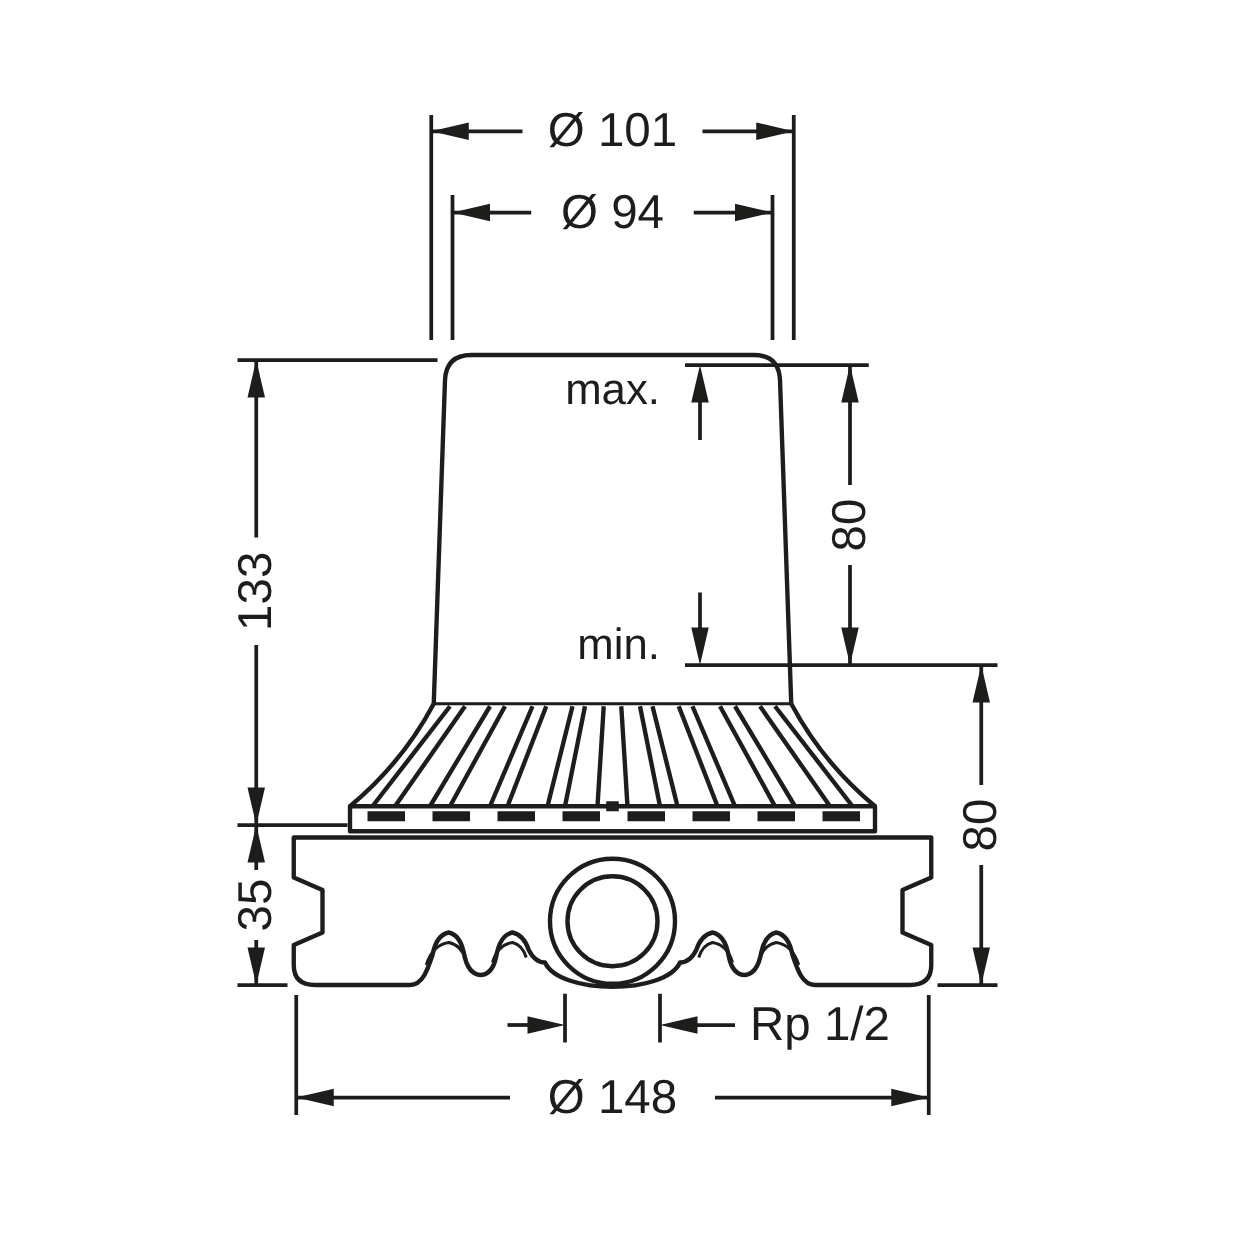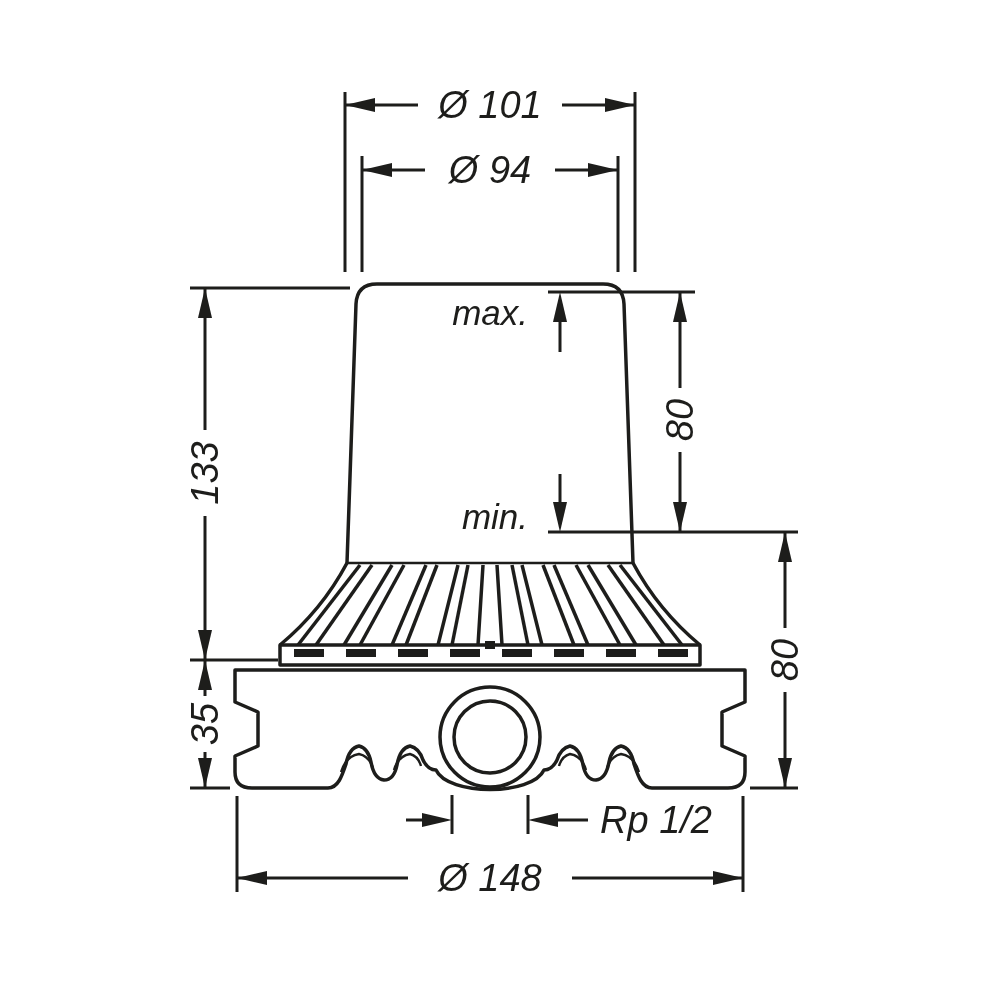--- a/index.html
+++ b/index.html
@@ -7,21 +7,20 @@
     padding: 0;
     background: #ffffff;
     width: 1000px;
     height: 1000px;
     font-family: "Liberation Sans", sans-serif;
   }
   #stage {
     width: 984px;
     height: 1000px;
     position: relative;
-    font-style: italic;
   }
   svg { display: block; }
   text {
     font-family: "Liberation Sans", sans-serif;
     fill: #1d1d1b;
     font-size: 38px;
   }
   text.small { font-size: 35px; }
   .outline { stroke: #1d1d1b; stroke-width: 3.5; fill: none; stroke-linejoin: round; }
   .thin    { stroke: #1d1d1b; stroke-width: 2.4; fill: none; }

